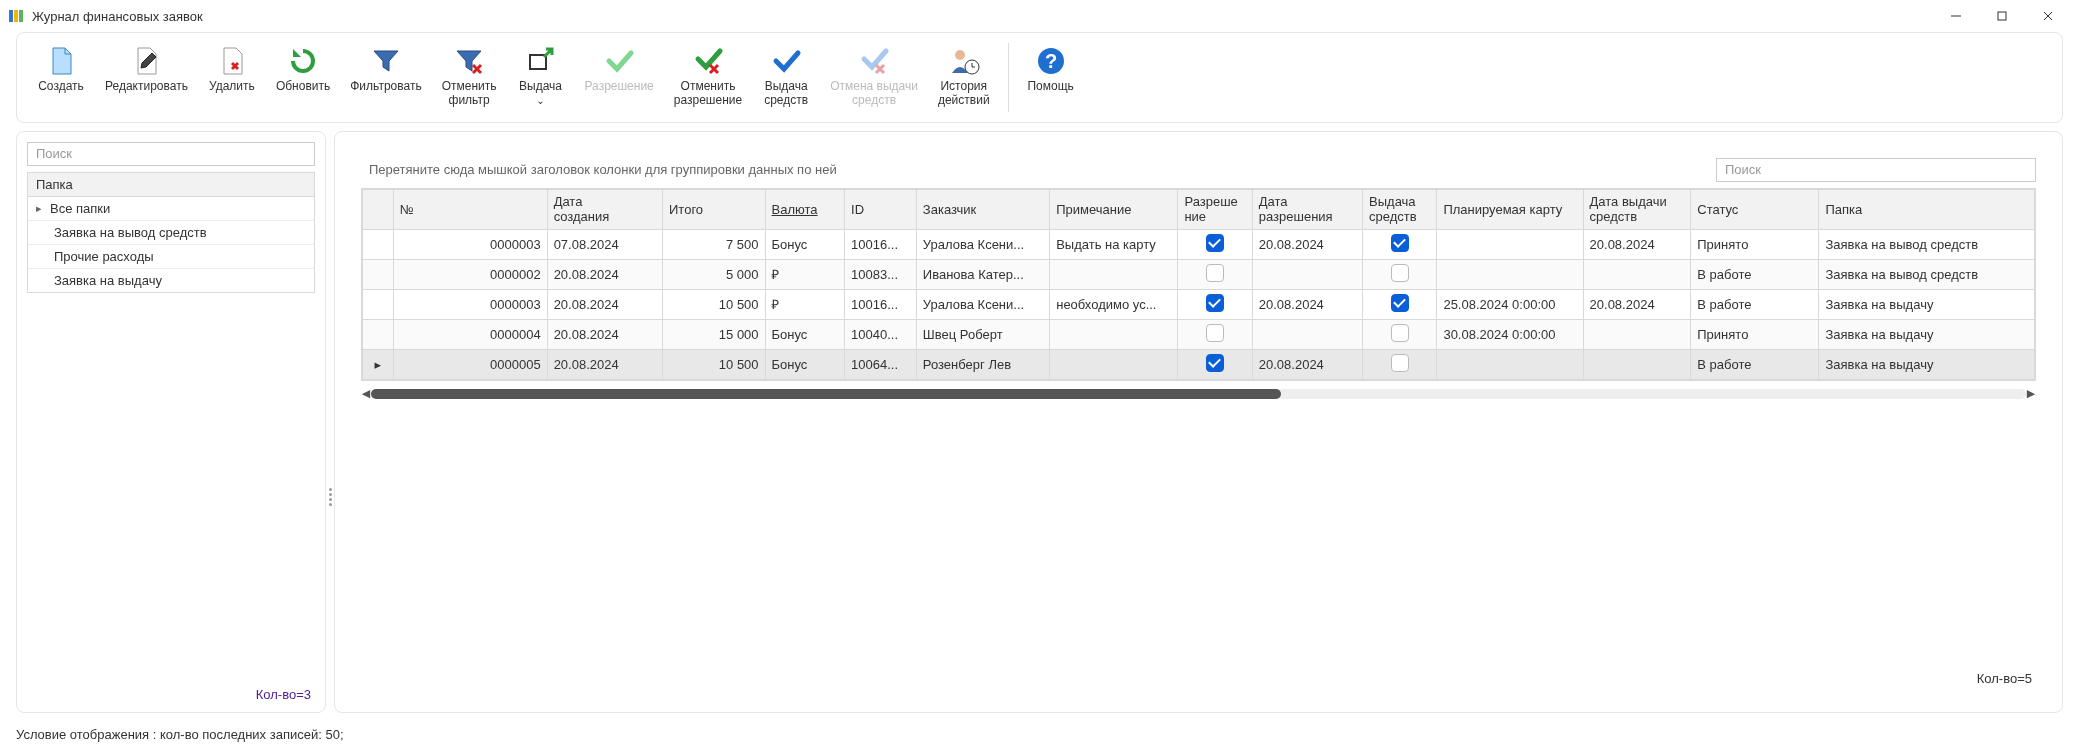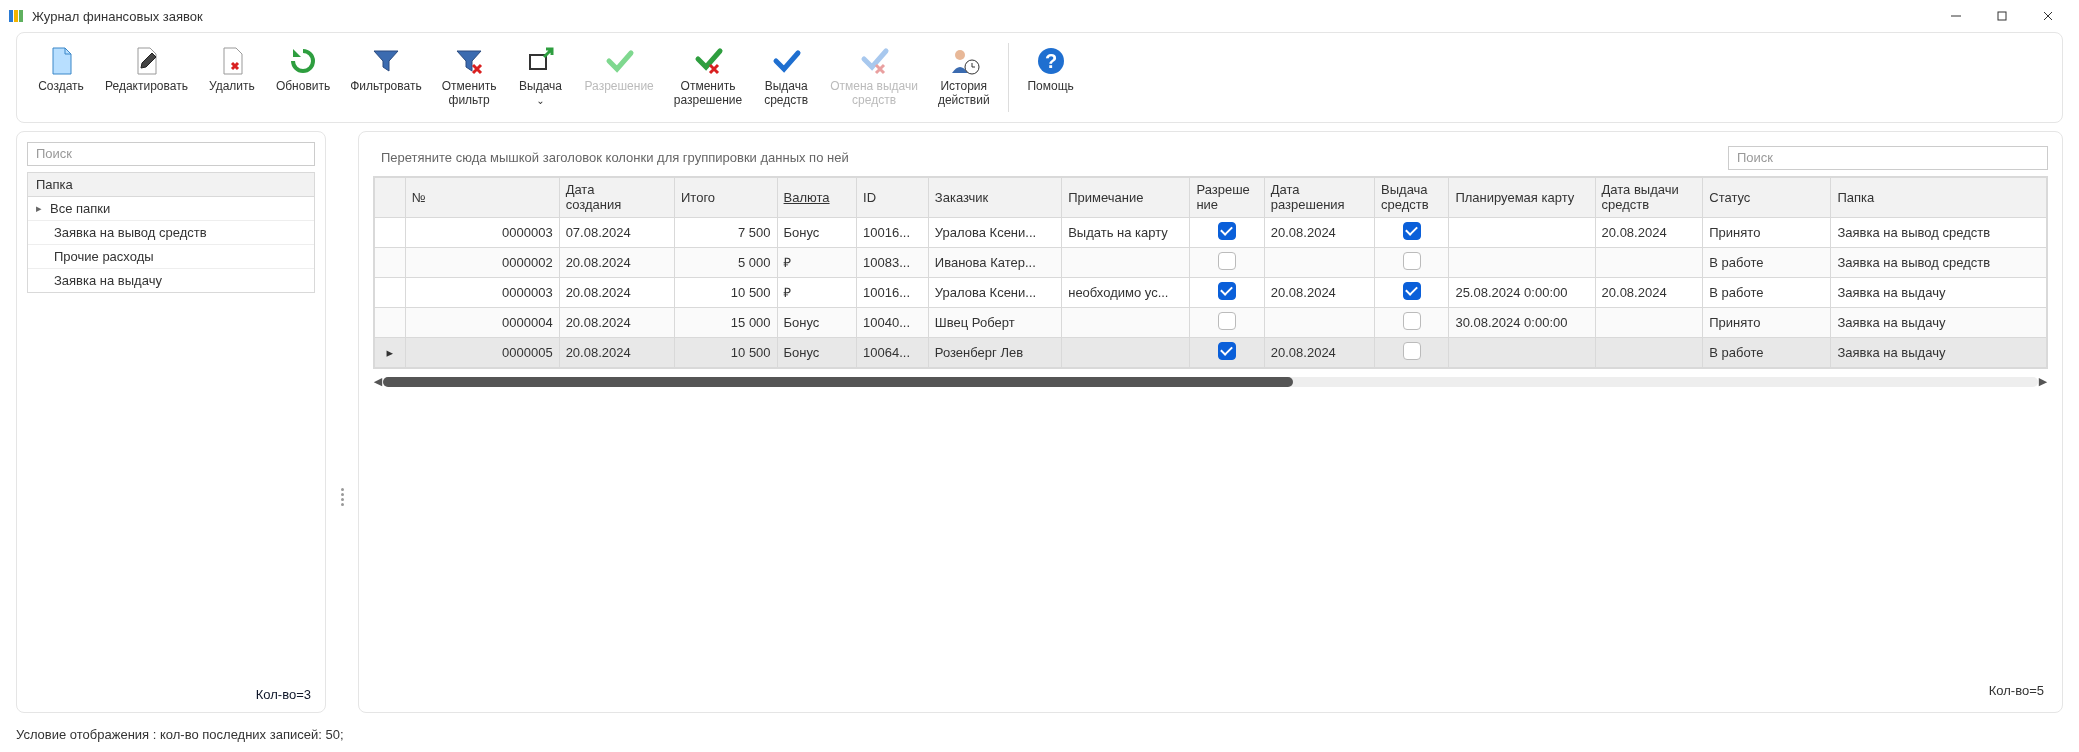--- a/index.html
+++ b/index.html
@@ -71,39 +71,38 @@
 .ribbon-sep {
   width: 1px; background: #ddd;
   align-self: stretch;
   margin: 0 4px;
 }
 
 
 .main {
   flex: 1;
   display: flex;
-  gap: 12px;
   padding: 0 16px 8px;
   min-height: 0;
 }
 .panel {
   border: 1px solid #e5e5e5;
   border-radius: 8px;
   background: #fff;
   display: flex;
   flex-direction: column;
   min-height: 0;
 }
 .left-panel {
   width: 310px;
   padding: 10px;
 }
 .right-panel {
   flex: 1;
-  padding: 14px;
+  padding: 26px;
 }
 .search-input {
   width: 100%;
   height: 24px;
   border: 1px solid #ccc;
   padding: 2px 8px;
   font-size: 13px;
   font-family: inherit;
   color: #333;
   margin-bottom: 6px;
@@ -130,21 +129,21 @@
 .folder-row .expander {
   width: 14px;
   color: #666;
   font-size: 11px;
 }
 .folder-row.child { padding-left: 26px; }
 .count-footer {
   text-align: right;
   padding: 8px 4px 0;
   font-size: 13px;
-  color: #0f172a;
+  color: #4c1d95;
   margin-top: auto;
 }
 
 
 .grid-top {
   display: flex;
   align-items: center;
   margin-bottom: 6px;
 }
 .group-hint {

